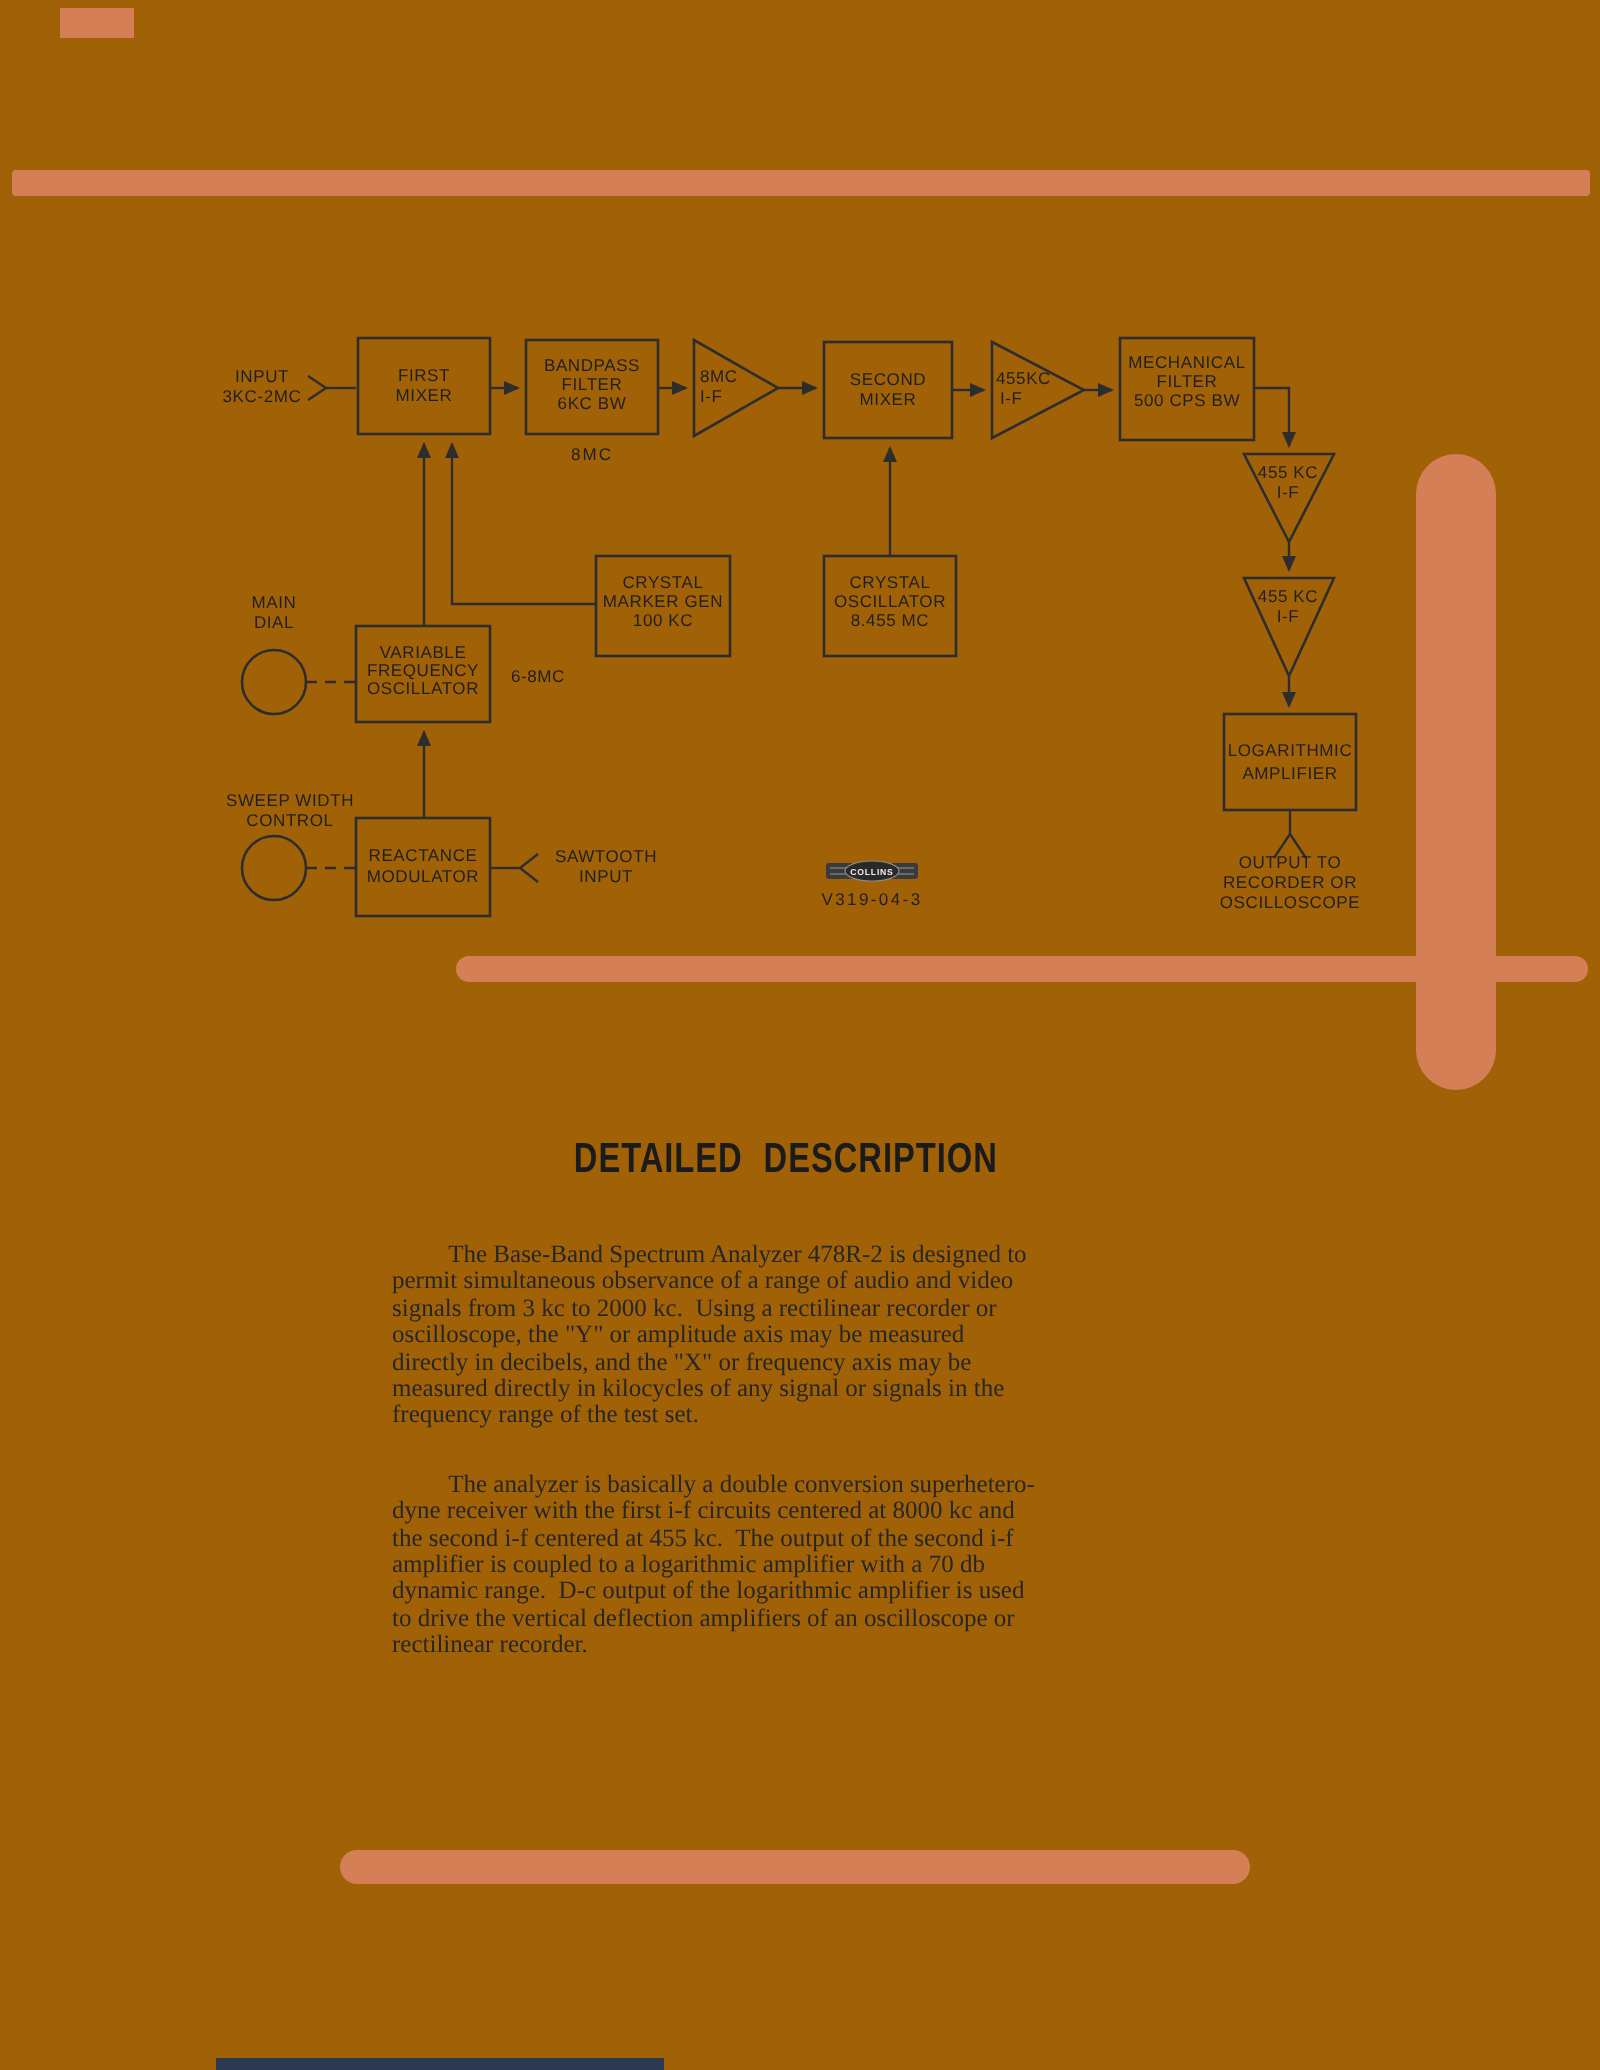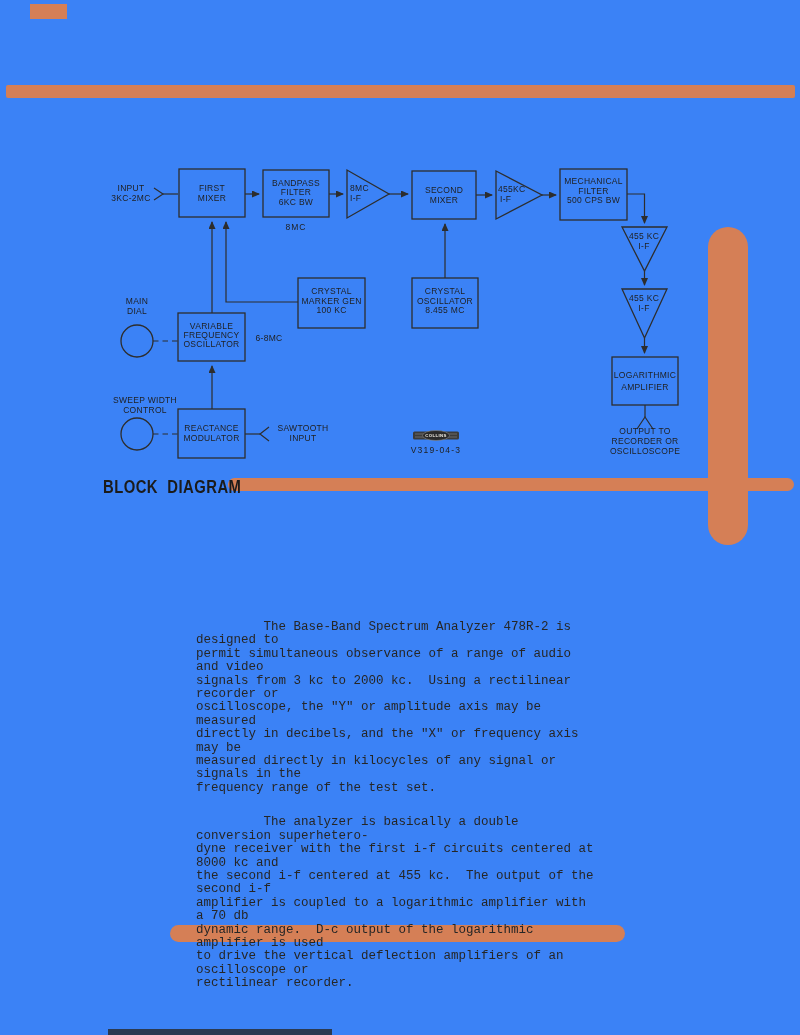--- a/index.html
+++ b/index.html
@@ -1,19 +1,19 @@
 <!DOCTYPE html>
 <html><head>
 <meta charset="utf-8">
 <style>
   html,body{margin:0;padding:0;}
   .page{
     position:relative;
     width:800px;height:1035px;
-    background:#3b82f6;
+    background:#a16207;
     overflow:hidden;
     font-family:"Liberation Sans",sans-serif;
   }
   .abs{position:absolute;}
   
   .bar{position:absolute;background:#d57f56;}
   
   .hd{
     position:absolute;
     font-weight:bold;
@@ -21,21 +21,21 @@
     white-space:nowrap;
   }
   .hd-inner{display:inline-block;transform:scaleX(.78);transform-origin:left center;
     letter-spacing:.6px;word-spacing:6px;}
   .hd-center{display:inline-block;transform:scaleX(.78);transform-origin:center center;
     letter-spacing:.6px;word-spacing:7px;}
   
   .bodytext{
     position:absolute;
     left:196px;top:621px;width:400px;
-    font-family:Liberation Mono, monospace;
+    font-family:Liberation Serif, serif;
     font-size:12.5px;line-height:13.4px;
     color:#262626;
   }
   .para{white-space:pre-wrap;margin:0 0 21px 0;}
   
   svg.diagram{position:absolute;left:0;top:0;}
   svg.diagram .box{fill:none;stroke:#2d2d2d;stroke-width:1.3;}
   svg.diagram .tri{fill:none;stroke:#2d2d2d;stroke-width:1.3;stroke-linejoin:miter;}
   svg.diagram .ln{fill:none;stroke:#2d2d2d;stroke-width:1.2;}
   svg.diagram .dash{stroke-dasharray:5.5,4;}
@@ -174,24 +174,24 @@
       <line x1="415" y1="434" x2="424" y2="434" stroke="#8a8a8a" stroke-width="0.6"></line>
       <line x1="415" y1="437" x2="424" y2="437" stroke="#8a8a8a" stroke-width="0.6"></line>
       <line x1="448" y1="434" x2="457" y2="434" stroke="#8a8a8a" stroke-width="0.6"></line>
       <line x1="448" y1="437" x2="457" y2="437" stroke="#8a8a8a" stroke-width="0.6"></line>
       <ellipse cx="436" cy="435.5" rx="13.5" ry="5" fill="#2a2a2a" stroke="#888888" stroke-width="0.6"></ellipse>
       <text class="logo-txt" x="436" y="437.3">COLLINS</text>
     </g>
     <text class="tm fig-no" x="436" y="452.5">V319-04-3</text>
   </svg>
 
-  <div class="hd" style="left:103px;top:476px;font-size:19px;">
-    <span class="hd-inner">BLOCK DIAGRAM</span>
+
+  <div class="hd" style="left:0;top:568px;width:786px;text-align:center;font-size:21px;">
+    <span class="hd-center">DETAILED DESCRIPTION</span>
   </div>
-
 
   <div class="bodytext">
     <p class="para">         The Base-Band Spectrum Analyzer 478R-2 is designed to
 permit simultaneous observance of a range of audio and video
 signals from 3 kc to 2000 kc.  Using a rectilinear recorder or
 oscilloscope, the "Y" or amplitude axis may be measured
 directly in decibels, and the "X" or frequency axis may be
 measured directly in kilocycles of any signal or signals in the
 frequency range of the test set.</p>
     <p class="para">         The analyzer is basically a double conversion superhetero-

